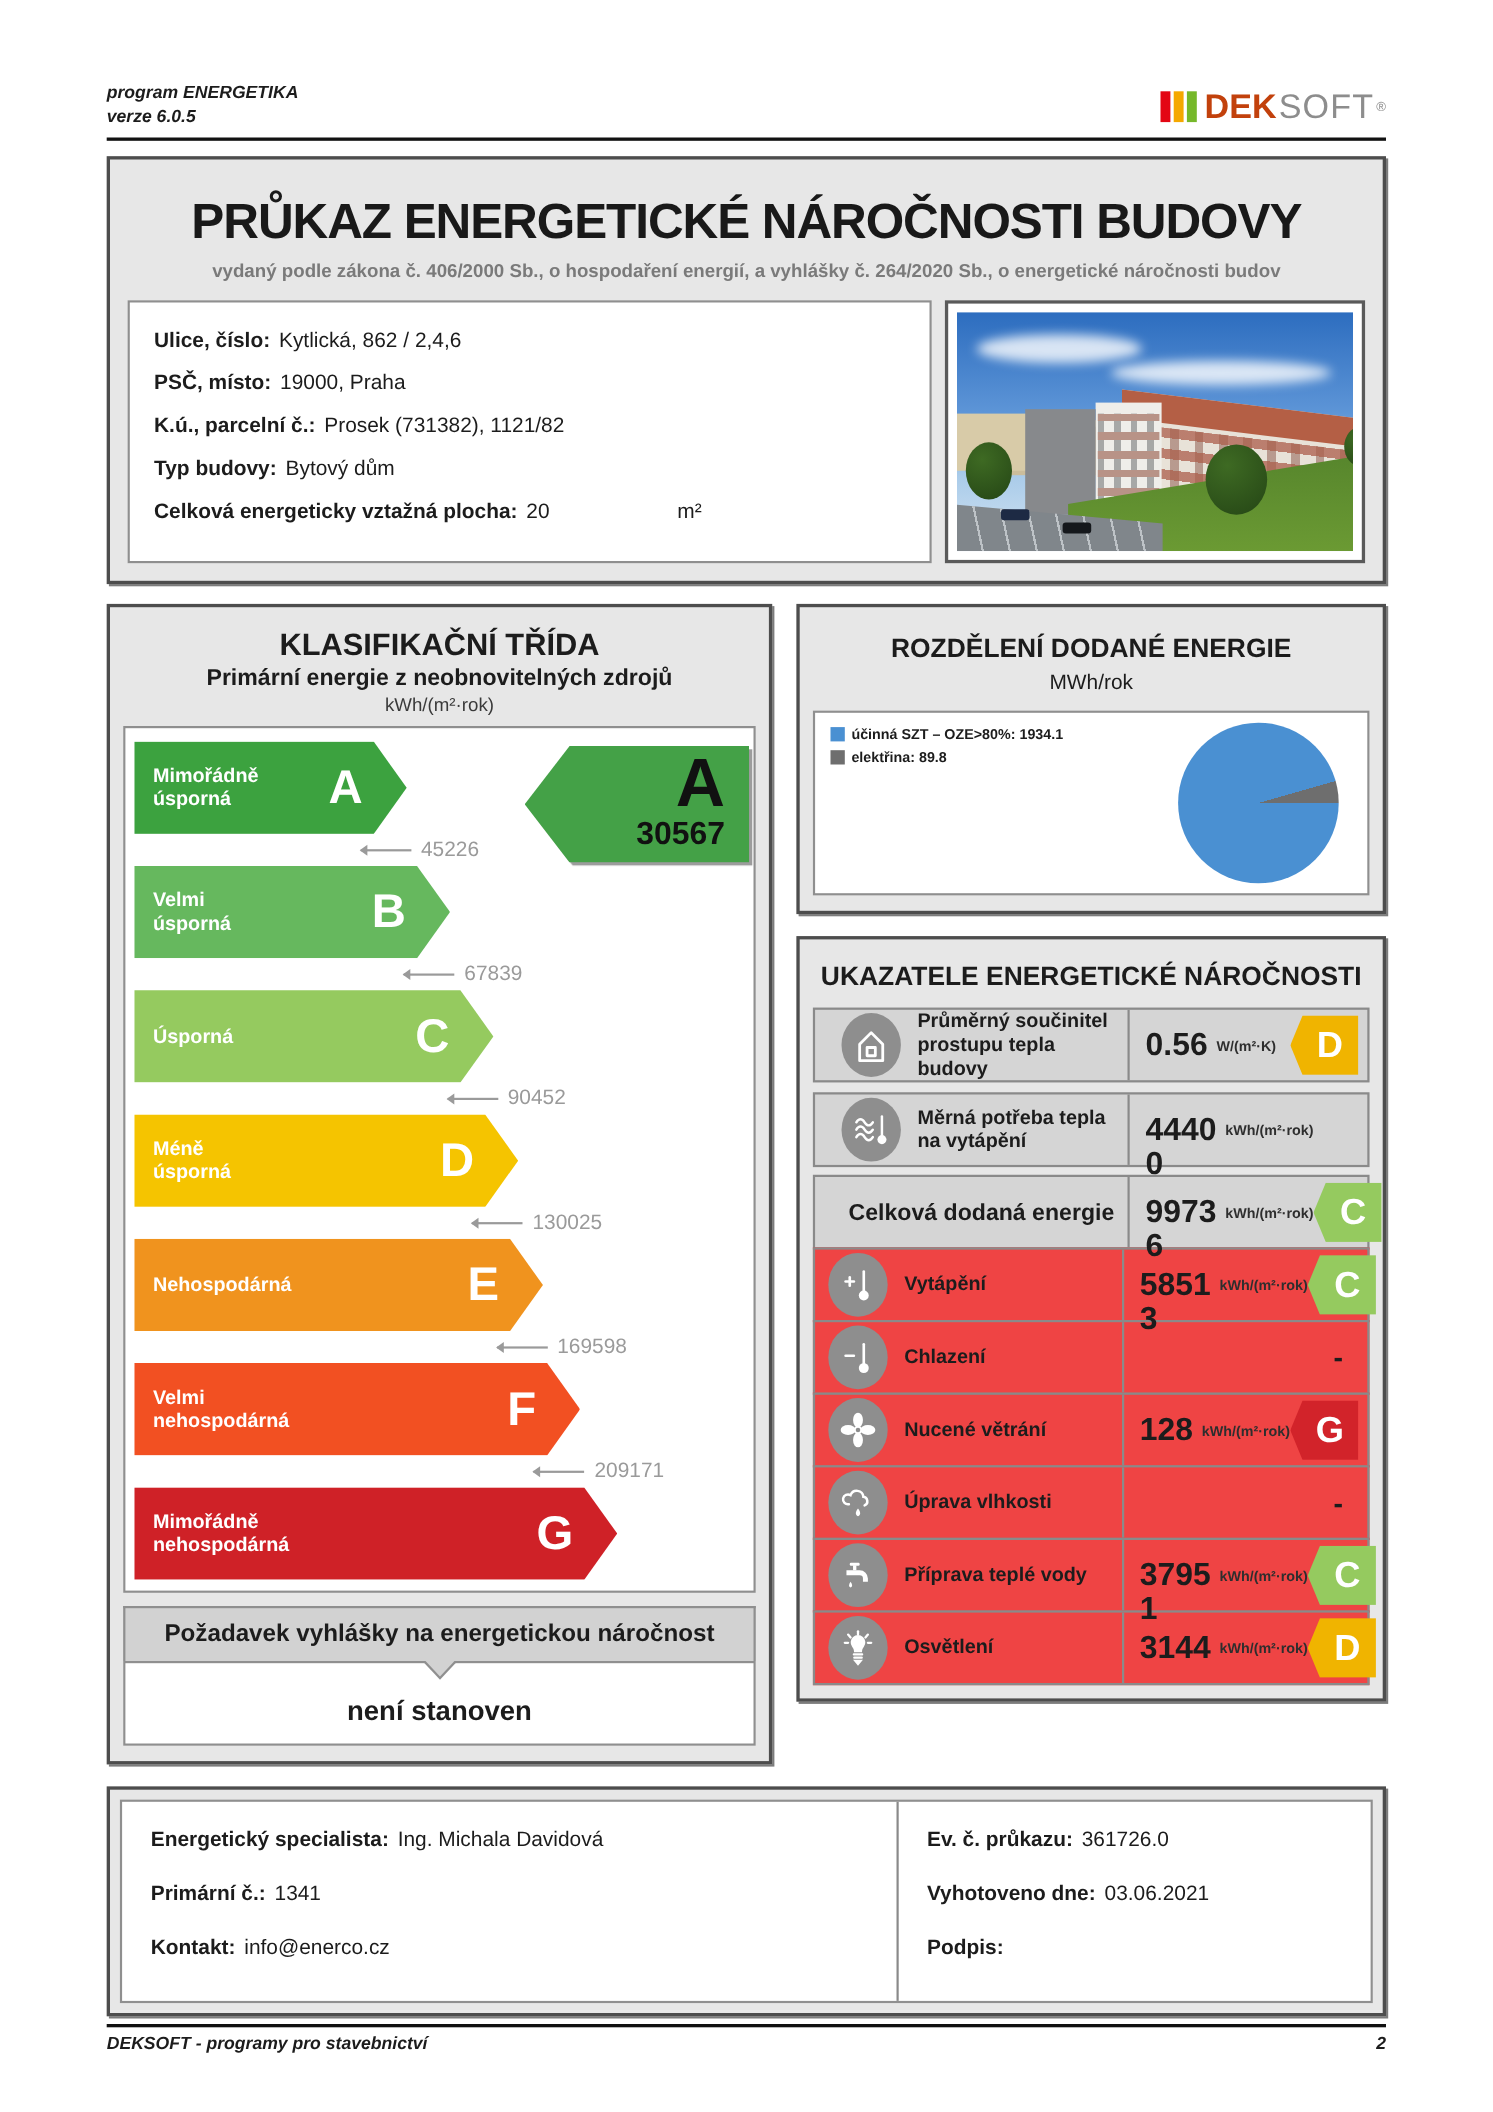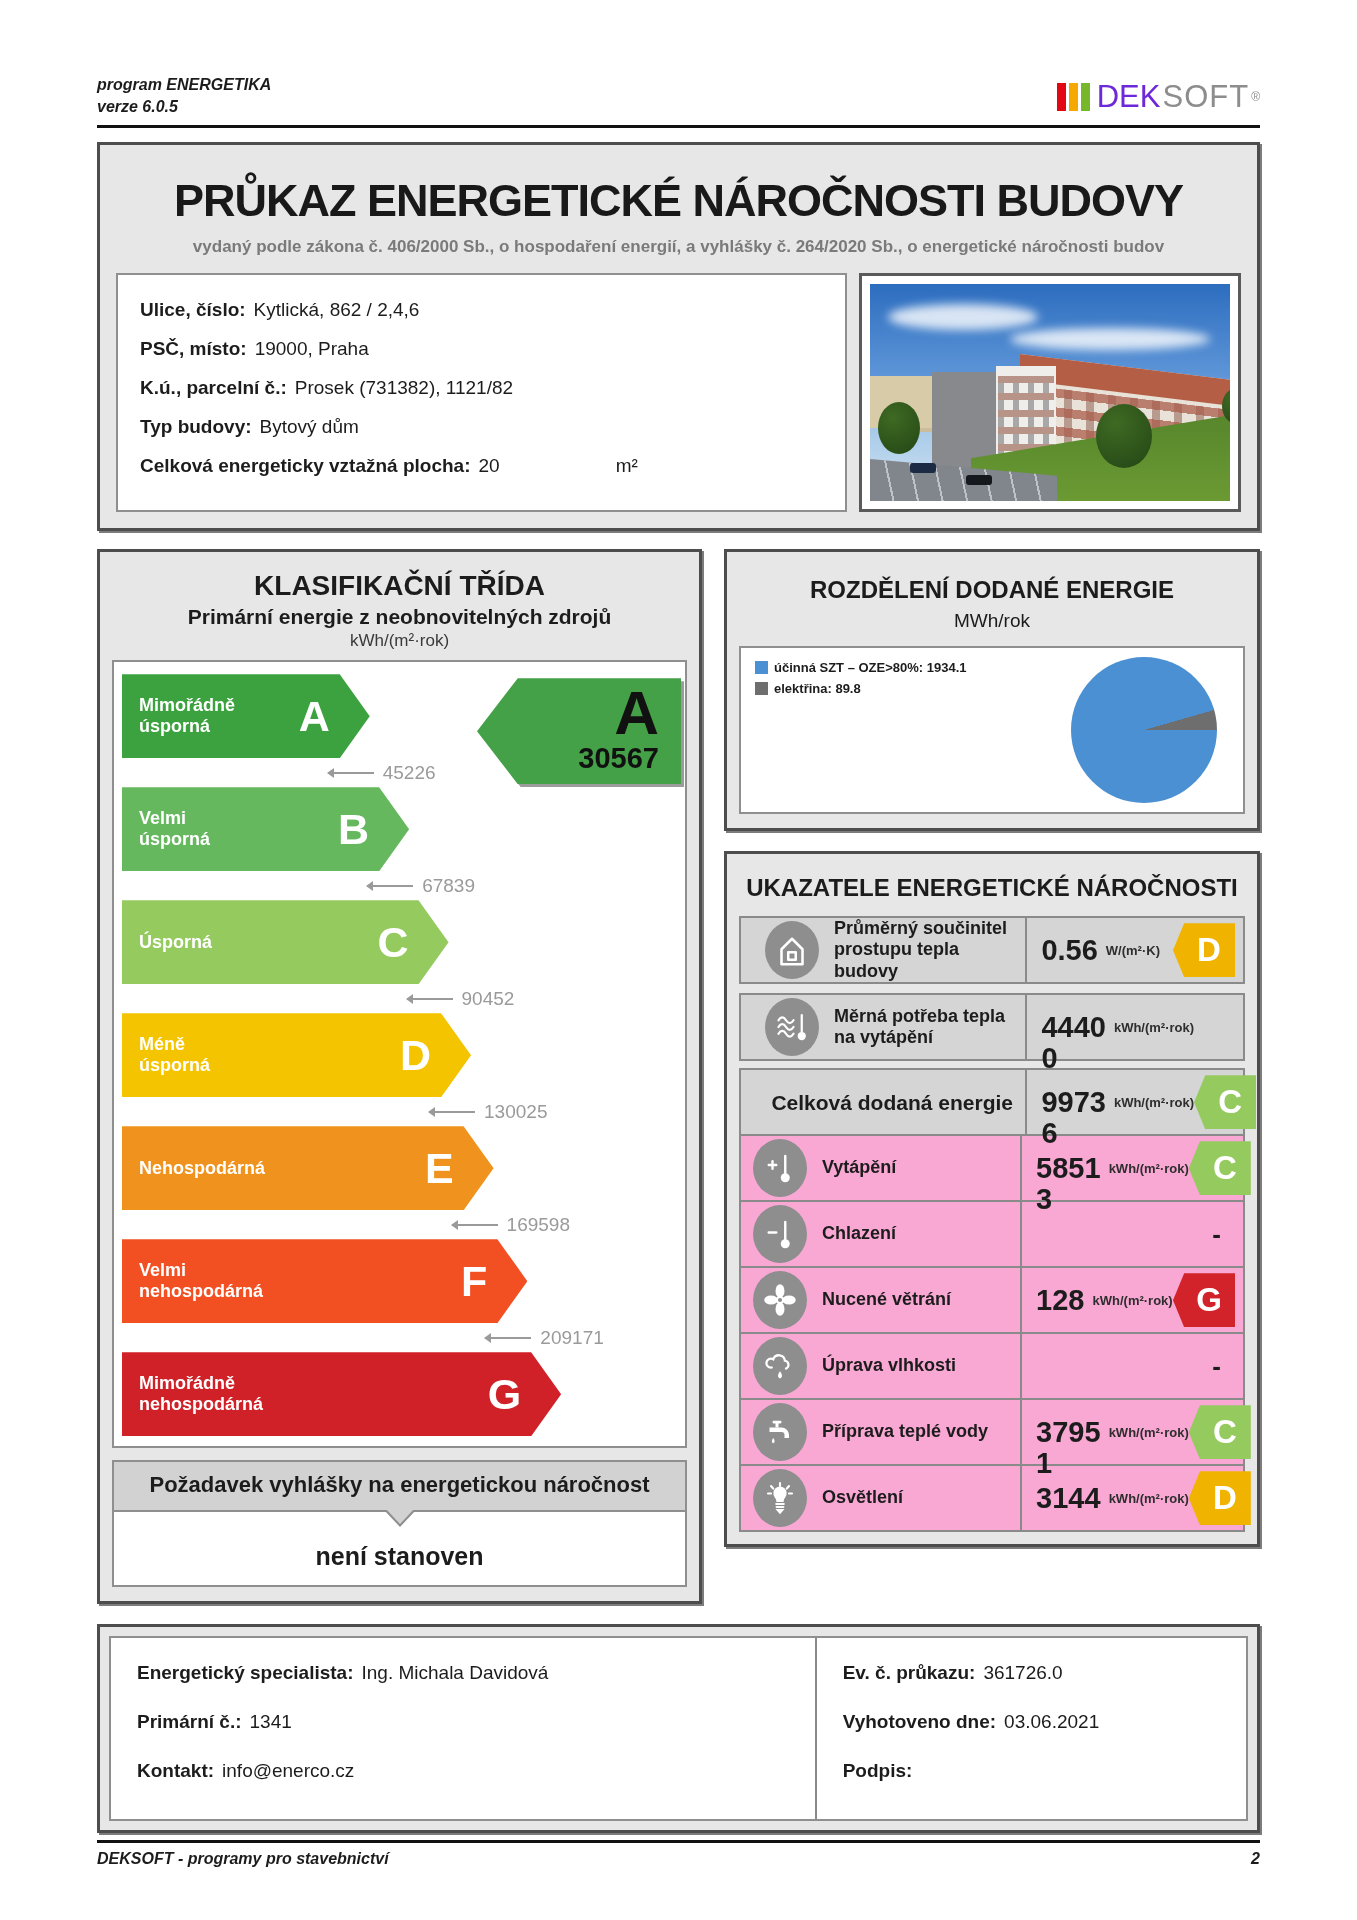--- a/index.html
+++ b/index.html
@@ -6,21 +6,21 @@
   html,body { background:#fff; }
   body { font-family:"Liberation Sans", sans-serif; color:#1c1c1c; }
   .page { width:1357px; height:1920px; background:#fff; position:relative; padding:74px 97px 0; overflow:hidden; }
 
   
   .top-header { display:flex; justify-content:space-between; align-items:flex-end; border-bottom:3px solid #111; padding-bottom:8px; }
   .app-id { font-size:16px; font-weight:700; font-style:italic; line-height:1.35; }
   .logo { display:flex; align-items:center; gap:2px; padding-bottom:2px; }
   .logo-bars { display:flex; gap:3px; margin-right:5px; }
   .logo-bars span { width:9px; height:28px; display:block; }
-  .logo-dek { font-size:31px; font-weight:400; color:#6d28d9; letter-spacing:0; }
+  .logo-dek { font-size:31px; font-weight:700; color:#c2410c; letter-spacing:0; }
   .logo-soft { font-size:31px; font-weight:400; color:#8d8d8d; letter-spacing:1px; }
   .logo-reg { font-size:12px; color:#8d8d8d; vertical-align:top; }
 
   
   .panel { border:3px solid #4d4d4d; background:#e7e7e7; box-shadow:2px 2px 0 #7c7c7c; }
   .inner-white { background:#fff; border:2px solid #8f8f8f; }
 
   
   .title-panel { margin-top:14px; padding:14px 16px 16px; }
   .doc-title { text-align:center; font-size:45px; font-weight:800; letter-spacing:-1px; margin-top:16px; color:#191919; }
@@ -101,21 +101,21 @@
   .pp-unit { text-align:center; font-size:19px; margin-top:6px; margin-bottom:14px; }
   .pie-box { position:relative; height:168px; padding:12px 14px; }
   .legend-row { display:flex; align-items:center; gap:6px; margin-bottom:6px; }
   .legend-swatch { width:13px; height:13px; flex:none; }
   .legend-label { font-size:13px; font-weight:700; }
   .pie-chart { position:absolute; right:26px; top:9px; width:146px; height:146px; border-radius:50%; }
 
   
   .ind-panel { margin-top:20px; padding:12px; }
   .ip-title { text-align:center; font-size:24px; font-weight:800; margin:8px 0 14px; }
-  .irow { display:flex; align-items:stretch; border:2px solid #8a8a8a; background:#f9a8d4; height:68px; position:relative; }
+  .irow { display:flex; align-items:stretch; border:2px solid #8a8a8a; background:#ef4444; height:68px; position:relative; }
   .irow.gray { background:#d5d5d5;padding-left:12px; }
   .gap-after { margin-bottom:9px; }
   .tight .irow { margin-top:-2px; }
   .cell-label { flex:0 0 56%; display:flex; align-items:center; gap:15px; padding-left:12px; border-right:2px solid #8a8a8a; }
   .ind-icon { width:54px; height:58px; border-radius:50%; background:#8e8e8e; flex:none; display:flex; align-items:center; justify-content:center; }
   .ind-label { font-size:18px; font-weight:700; line-height:1.2; padding-right:6px; }
   .ind-label.center { margin:0 auto; font-size:21px; text-align:center; }
   .cell-value { flex:1; display:flex; align-items:center; padding-left:14px; position:relative; }
   .num { font-size:29px; font-weight:800; position:relative; line-height:1; }
   .num .ovf { position:absolute; left:0; top:31px; z-index:6; }

